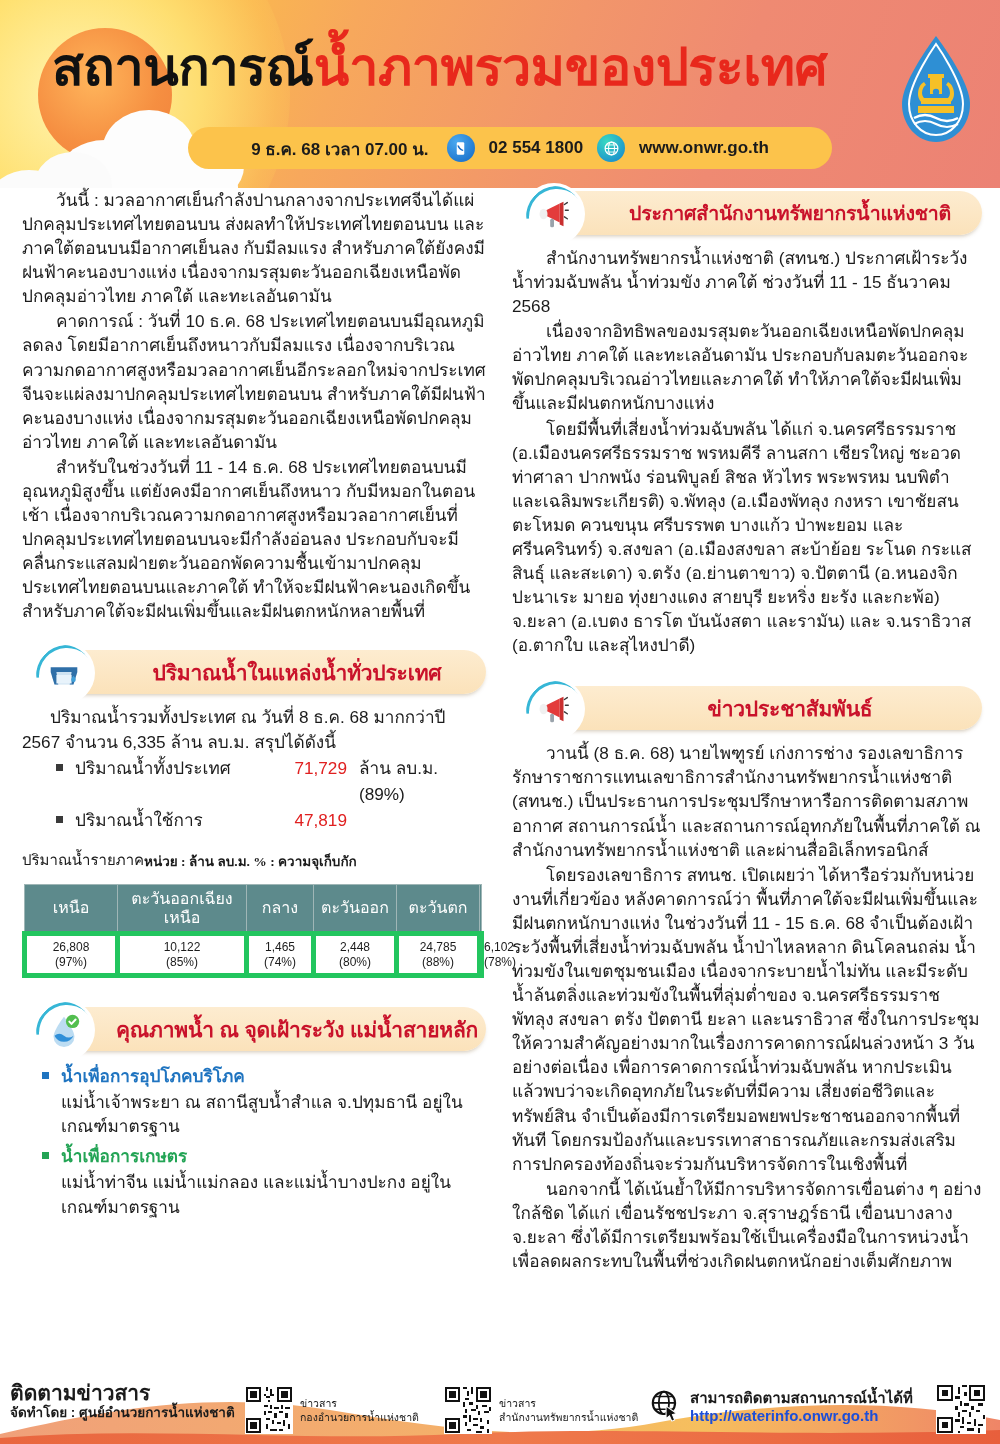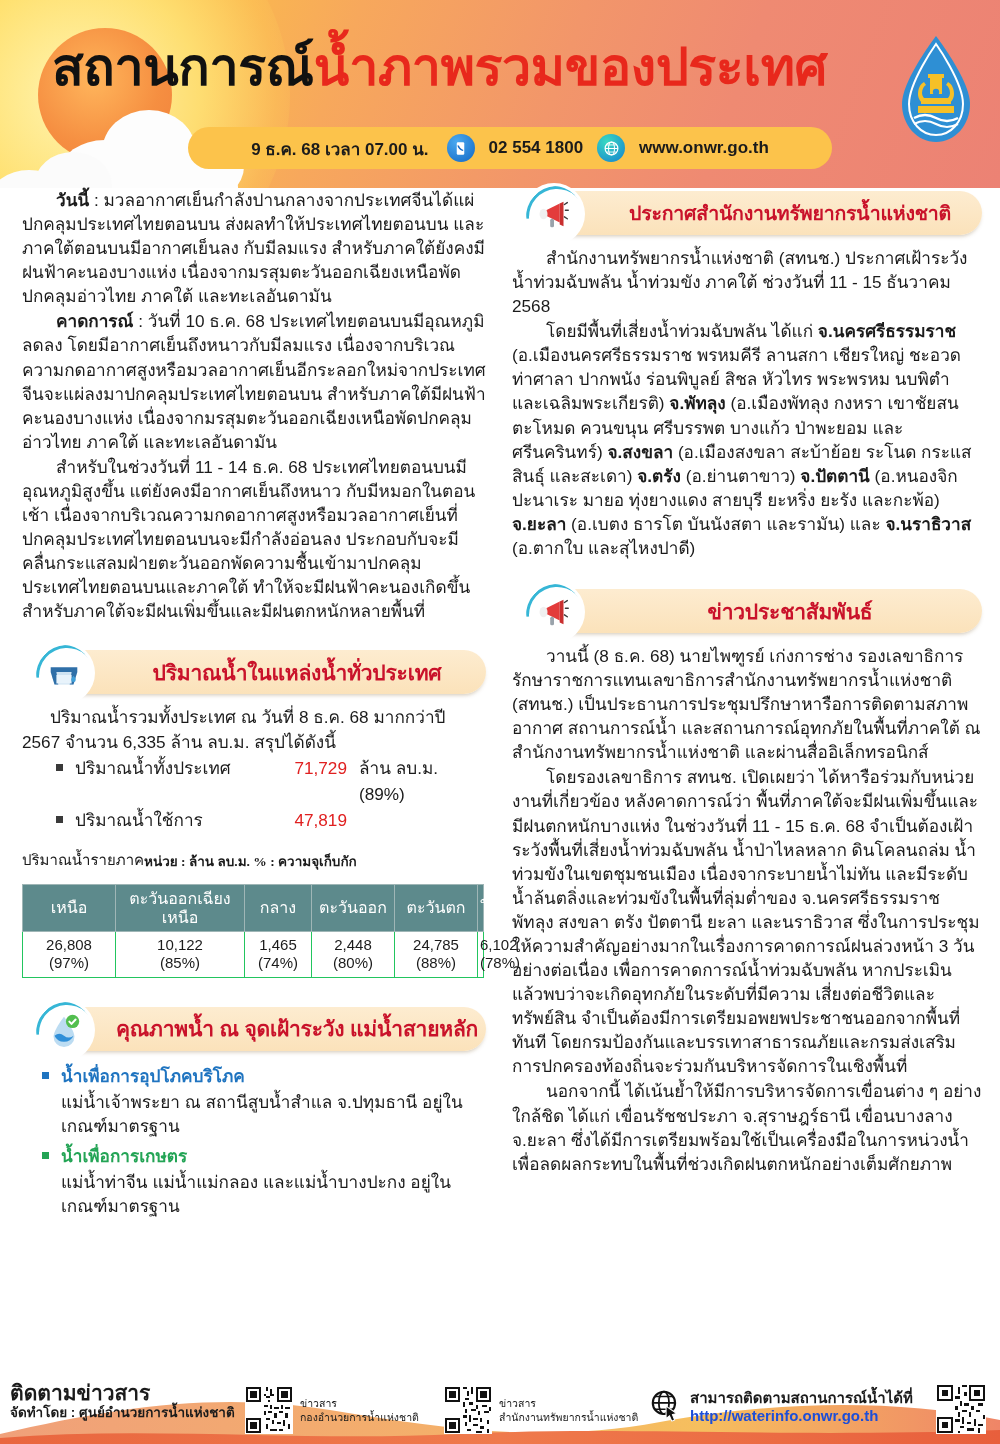--- a/index.html
+++ b/index.html
@@ -90,42 +90,42 @@
     border:3px solid transparent;border-top-color:#36b6d6;border-right-color:#36b6d6;
     transform:rotate(-48deg);
   }
   .sechead .badge svg{width:38px;height:38px;}
 
   p.par{
     margin:0 0 0 0;font-size:17.2px;line-height:1.40;color:#1b1b1b;
     text-indent:34px;text-align:left;
   }
   p.par + p.par{margin-top:1px;}
-  .par b{font-weight:bold;}
+  .par b{font-weight:normal;}
 
   
   .wv-intro{font-size:17.2px;line-height:1.42;color:#1b1b1b;text-indent:28px;margin:0;}
   .wv-list{list-style:none;margin:2px 0 0 0;padding:0 0 0 34px;}
   .wv-list li{display:flex;align-items:baseline;font-size:17.2px;line-height:1.50;color:#1b1b1b;}
   .sq{display:inline-block;width:7px;height:7px;background:#3a3a3a;margin-right:12px;flex:0 0 auto;position:relative;top:-3px;}
   .wv-list .lbl{width:186px;flex:0 0 auto;}
   .wv-list .num{color:#e02020;font-weight:normal;width:86px;text-align:right;flex:0 0 auto;}
   .wv-list .unit{margin-left:12px;}
 
   .tbl-cap{display:flex;align-items:flex-end;margin:14px 0 12px 0;font-family:Liberation Serif, serif;}
   .tbl-cap .l{font-size:15px;color:#1b1b1b;}
   .tbl-cap .r{font-size:13.5px;font-weight:bold;color:#1b1b1b;}
   table.regions{border-collapse:collapse;width:462px;table-layout:fixed;}
   table.regions th{
     background:#5d8a8c;color:#ffffff;font-size:16px;font-weight:normal;
     border:1px solid #9fb6b6;padding:4px 2px;text-align:center;line-height:1.2;
   }
   table.regions td{
-    border:1px solid #22c55e;padding:4px 2px;text-align:center;
-    font-size:15px;color:#1b1b1b;line-height:1.22;background:#ffffff;
+    border:5px solid #22c55e;padding:4px 2px;text-align:center;
+    font-size:12px;color:#1b1b1b;line-height:1.22;background:#ffffff;
   }
 
   
   .wq-list{list-style:none;margin:4px 0 0 0;padding:0 0 0 20px;}
   .wq-list li{margin-bottom:4px;}
   .wq-head{display:flex;align-items:baseline;font-size:17.2px;font-weight:bold;}
   .wq-head .sq2{display:inline-block;width:7px;height:7px;margin-right:12px;flex:0 0 auto;position:relative;top:-3px;}
   .wq-body{font-size:17.2px;line-height:1.40;color:#1b1b1b;padding-left:19px;}
 
   
@@ -326,20 +326,21 @@
             <g stroke="#3a3a3a" stroke-width="1.5" stroke-linecap="round">
               <line x1="31" y1="10" x2="34" y2="8"></line>
                 <line x1="32" y1="16" x2="35" y2="16"></line>
                 <line x1="31" y1="23" x2="34" y2="25"></line>
             </g>
           </svg>
         </div>
       </div>
 
       <p class="par">สำนักงานทรัพยากรน้ำแห่งชาติ (สทนช.) ประกาศเฝ้าระวังน้ำท่วมฉับพลัน น้ำท่วมขัง ภาคใต้ ช่วงวันที่ 11 - 15 ธันวาคม 2568</p>
+      <p class="par">เนื่องจากอิทธิพลของมรสุมตะวันออกเฉียงเหนือพัดปกคลุมอ่าวไทย ภาคใต้ และทะเลอันดามัน ประกอบกับลมตะวันออกจะพัดปกคลุมบริเวณอ่าวไทยและภาคใต้ ทำให้ภาคใต้จะมีฝนเพิ่มขึ้นและมีฝนตกหนักบางแห่ง</p>
       <p class="par"><span>โดยมีพื้นที่เสี่ยงน้ำท่วมฉับพลัน ได้แก่ </span><b>จ.นครศรีธรรมราช</b><span> (อ.เมืองนครศรีธรรมราช พรหมคีรี ลานสกา เชียรใหญ่ ชะอวด ท่าศาลา ปากพนัง ร่อนพิบูลย์ สิชล หัวไทร พระพรหม นบพิตำ และเฉลิมพระเกียรติ) </span><b>จ.พัทลุง</b><span> (อ.เมืองพัทลุง กงหรา เขาชัยสน ตะโหมด ควนขนุน  ศรีบรรพต บางแก้ว ป่าพะยอม และศรีนครินทร์) </span><b>จ.สงขลา</b><span> (อ.เมืองสงขลา สะบ้าย้อย ระโนด กระแสสินธุ์ และสะเดา) </span><b>จ.ตรัง</b><span> (อ.ย่านตาขาว) </span><b>จ.ปัตตานี</b><span> (อ.หนองจิก ปะนาเระ มายอ ทุ่งยางแดง สายบุรี ยะหริ่ง  ยะรัง และกะพ้อ) </span><b>จ.ยะลา</b><span> (อ.เบตง ธารโต บันนังสตา และรามัน) และ </span><b>จ.นราธิวาส</b><span> (อ.ตากใบ และสุไหงปาดี)</span></p>
 
       <div class="sechead" style="margin-top:26px;">
         <div class="pill"></div>
         <div class="pilltxt">ข่าวประชาสัมพันธ์</div>
         <div class="badge">
           <div class="arc"></div>
           <svg viewBox="0 0 40 40">
             <path d="M8 18 l18 -9 v20 l-18 -9 z" fill="#e33b3b"></path>
             <ellipse cx="9" cy="20" rx="4.2" ry="5.6" fill="#f0f0f0"></ellipse>

